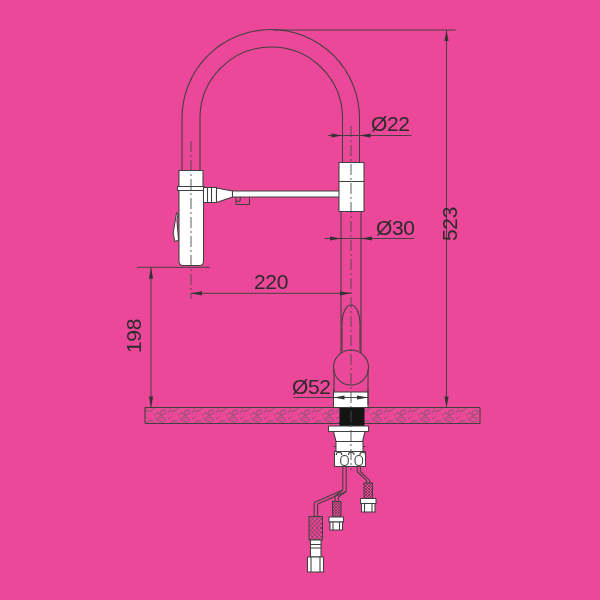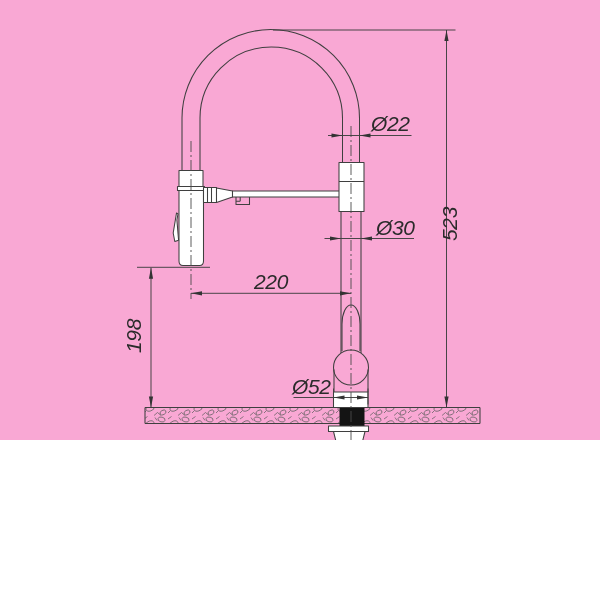--- a/index.html
+++ b/index.html
@@ -1,17 +1,17 @@
 <!DOCTYPE html>
 <html><head>
 <meta charset="utf-8">
 <style>
   html,body{margin:0;padding:0;background:#ffffff;}
-  .stage{position:relative;width:600px;height:440px;background:#f9a8d4;overflow:hidden;
-         font-family:"Liberation Sans", sans-serif;font-style:italic;}
+  .stage{position:relative;width:600px;height:600px;background:#ec4899;overflow:hidden;
+         font-family:"Liberation Sans", sans-serif;}
   svg{display:block}
   .ln{stroke:#3f3f3f;stroke-width:1.05;fill:none;stroke-linejoin:round;stroke-linecap:butt;}
   .ln-thick{stroke:#3f3f3f;stroke-width:2.2;fill:none;}
   .fill-white{fill:#ffffff;}
   .dimln{stroke:#3f3f3f;stroke-width:0.95;fill:none;}
   .cl{stroke:#4a4a4a;stroke-width:0.9;fill:none;stroke-dasharray:11 3 2 3;}
   .arrow{fill:#333333;stroke:none;}
   .dim-text{font-family:"Liberation Sans", sans-serif;font-size:21px;fill:#2b2b2b;letter-spacing:-0.4px;}
   .solid{fill:#141414;stroke:#141414;}
 </style>

